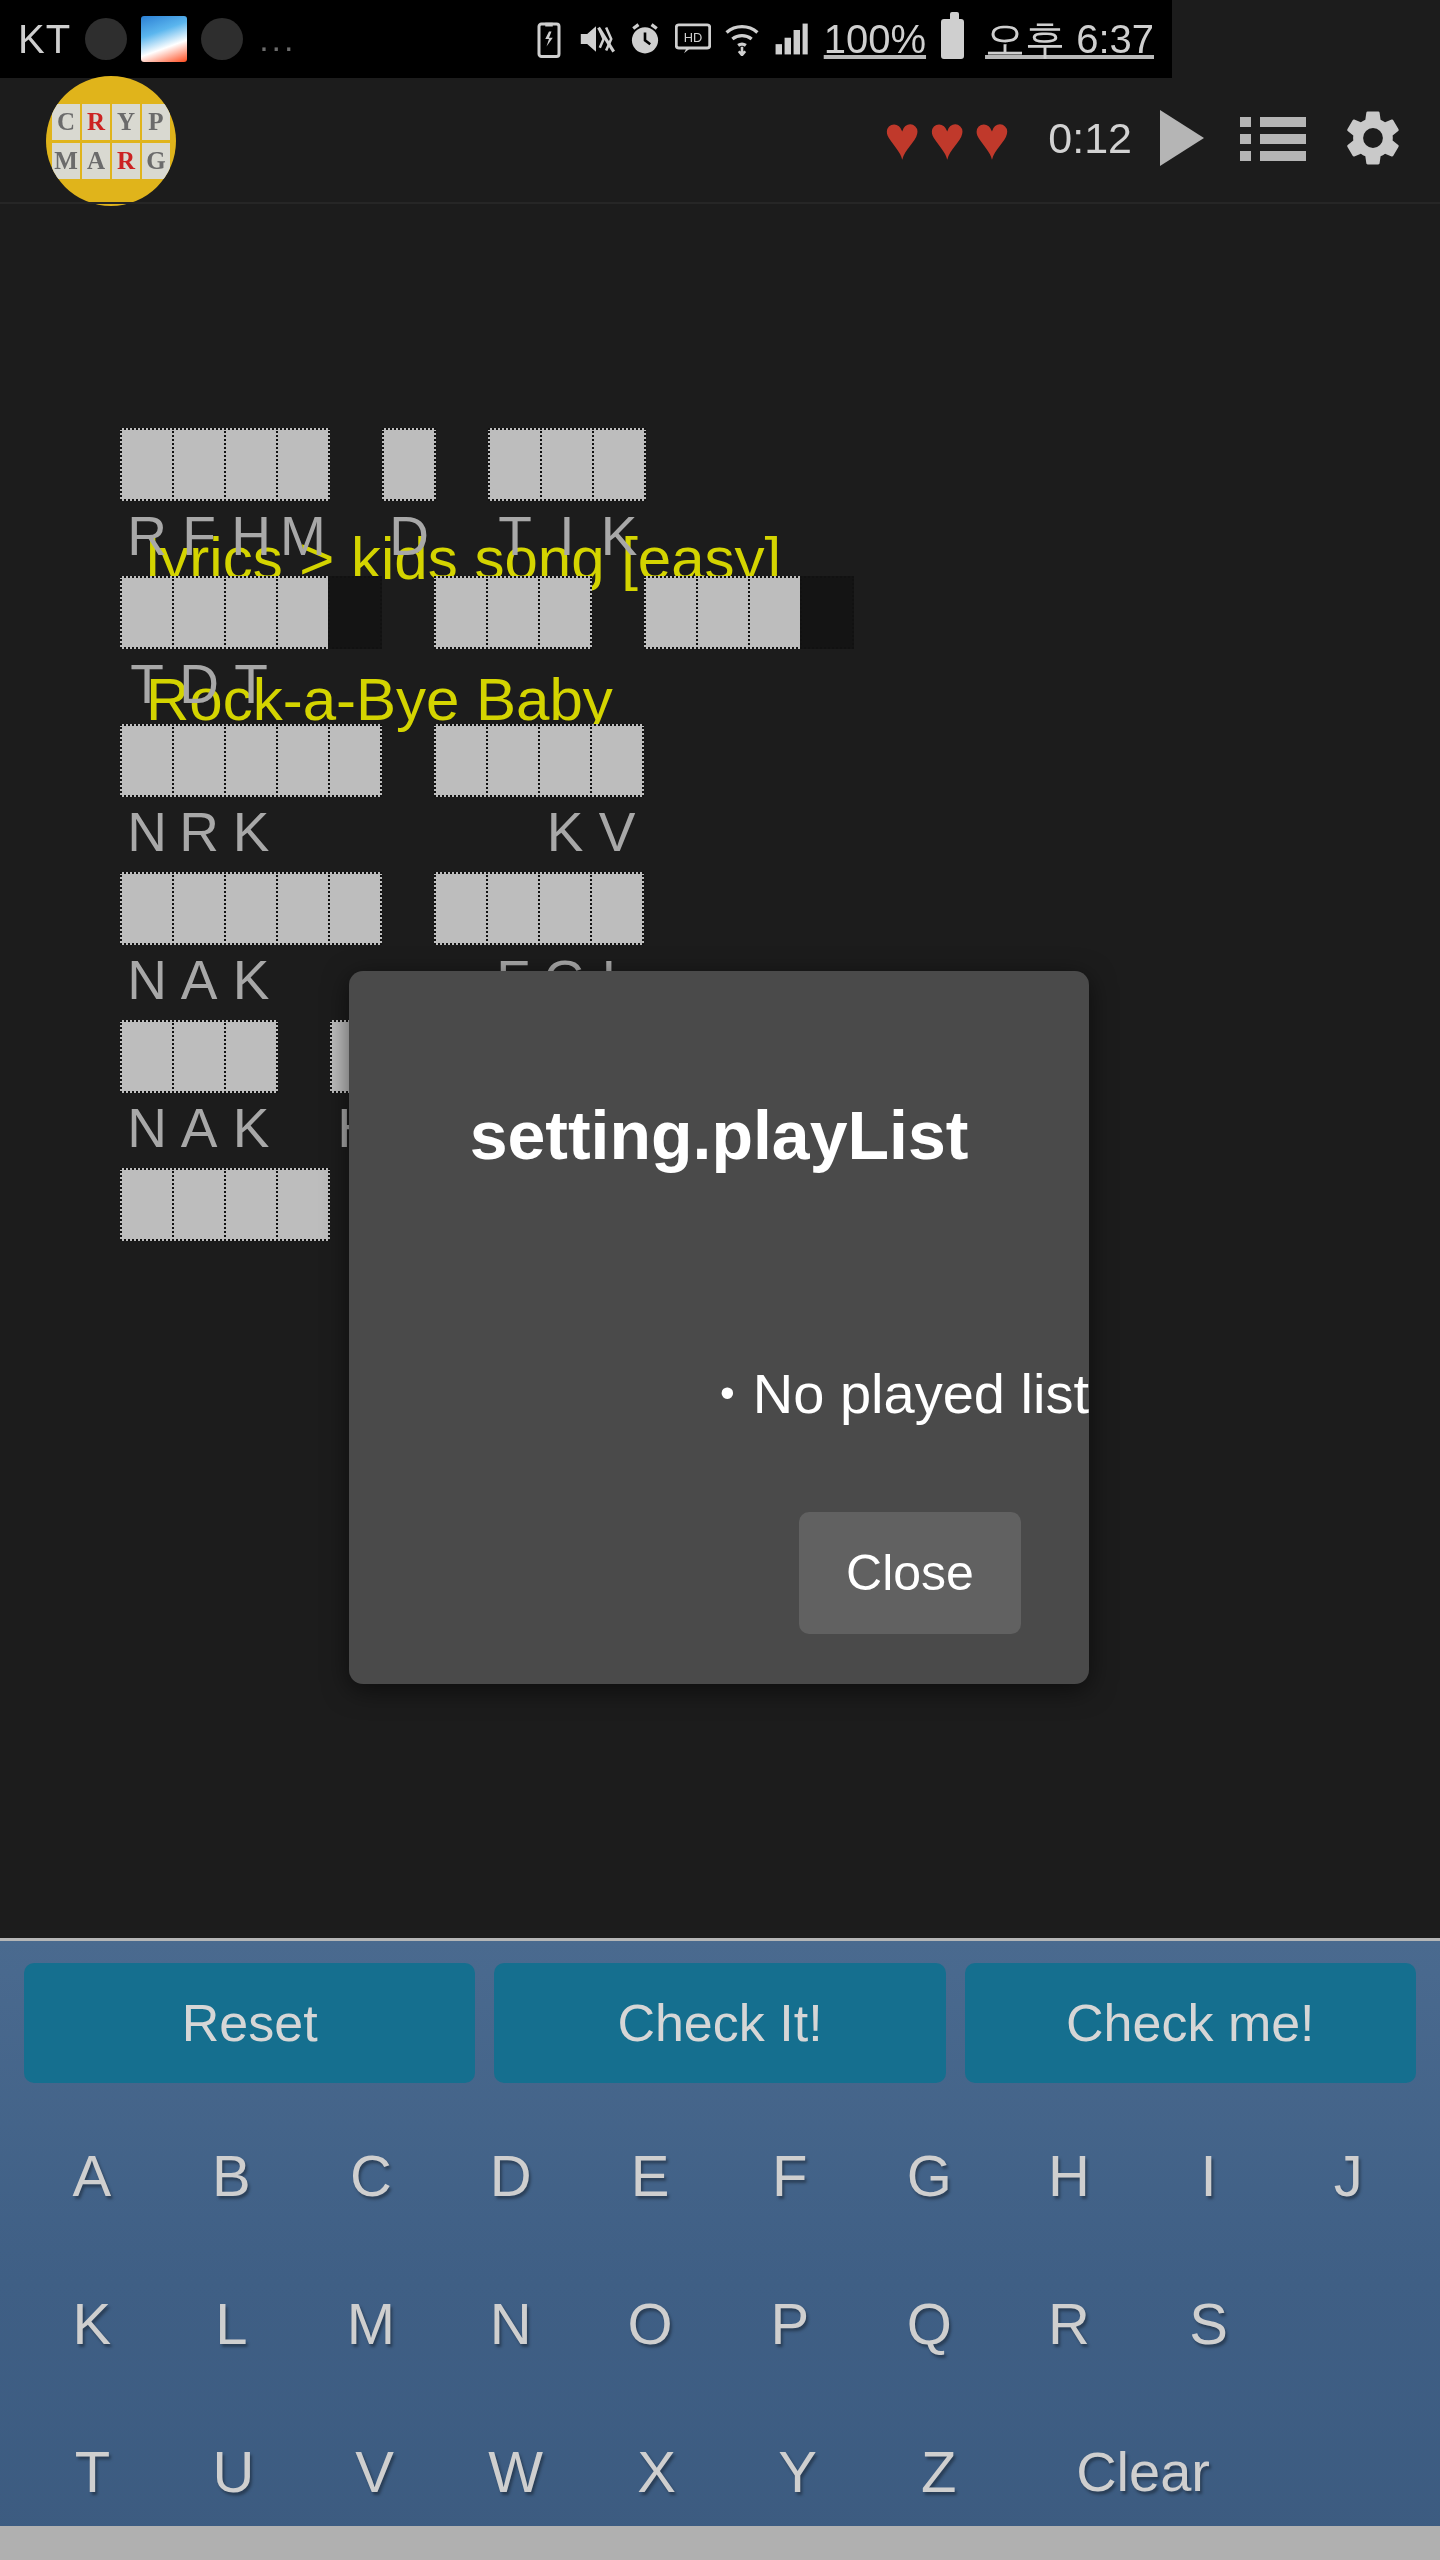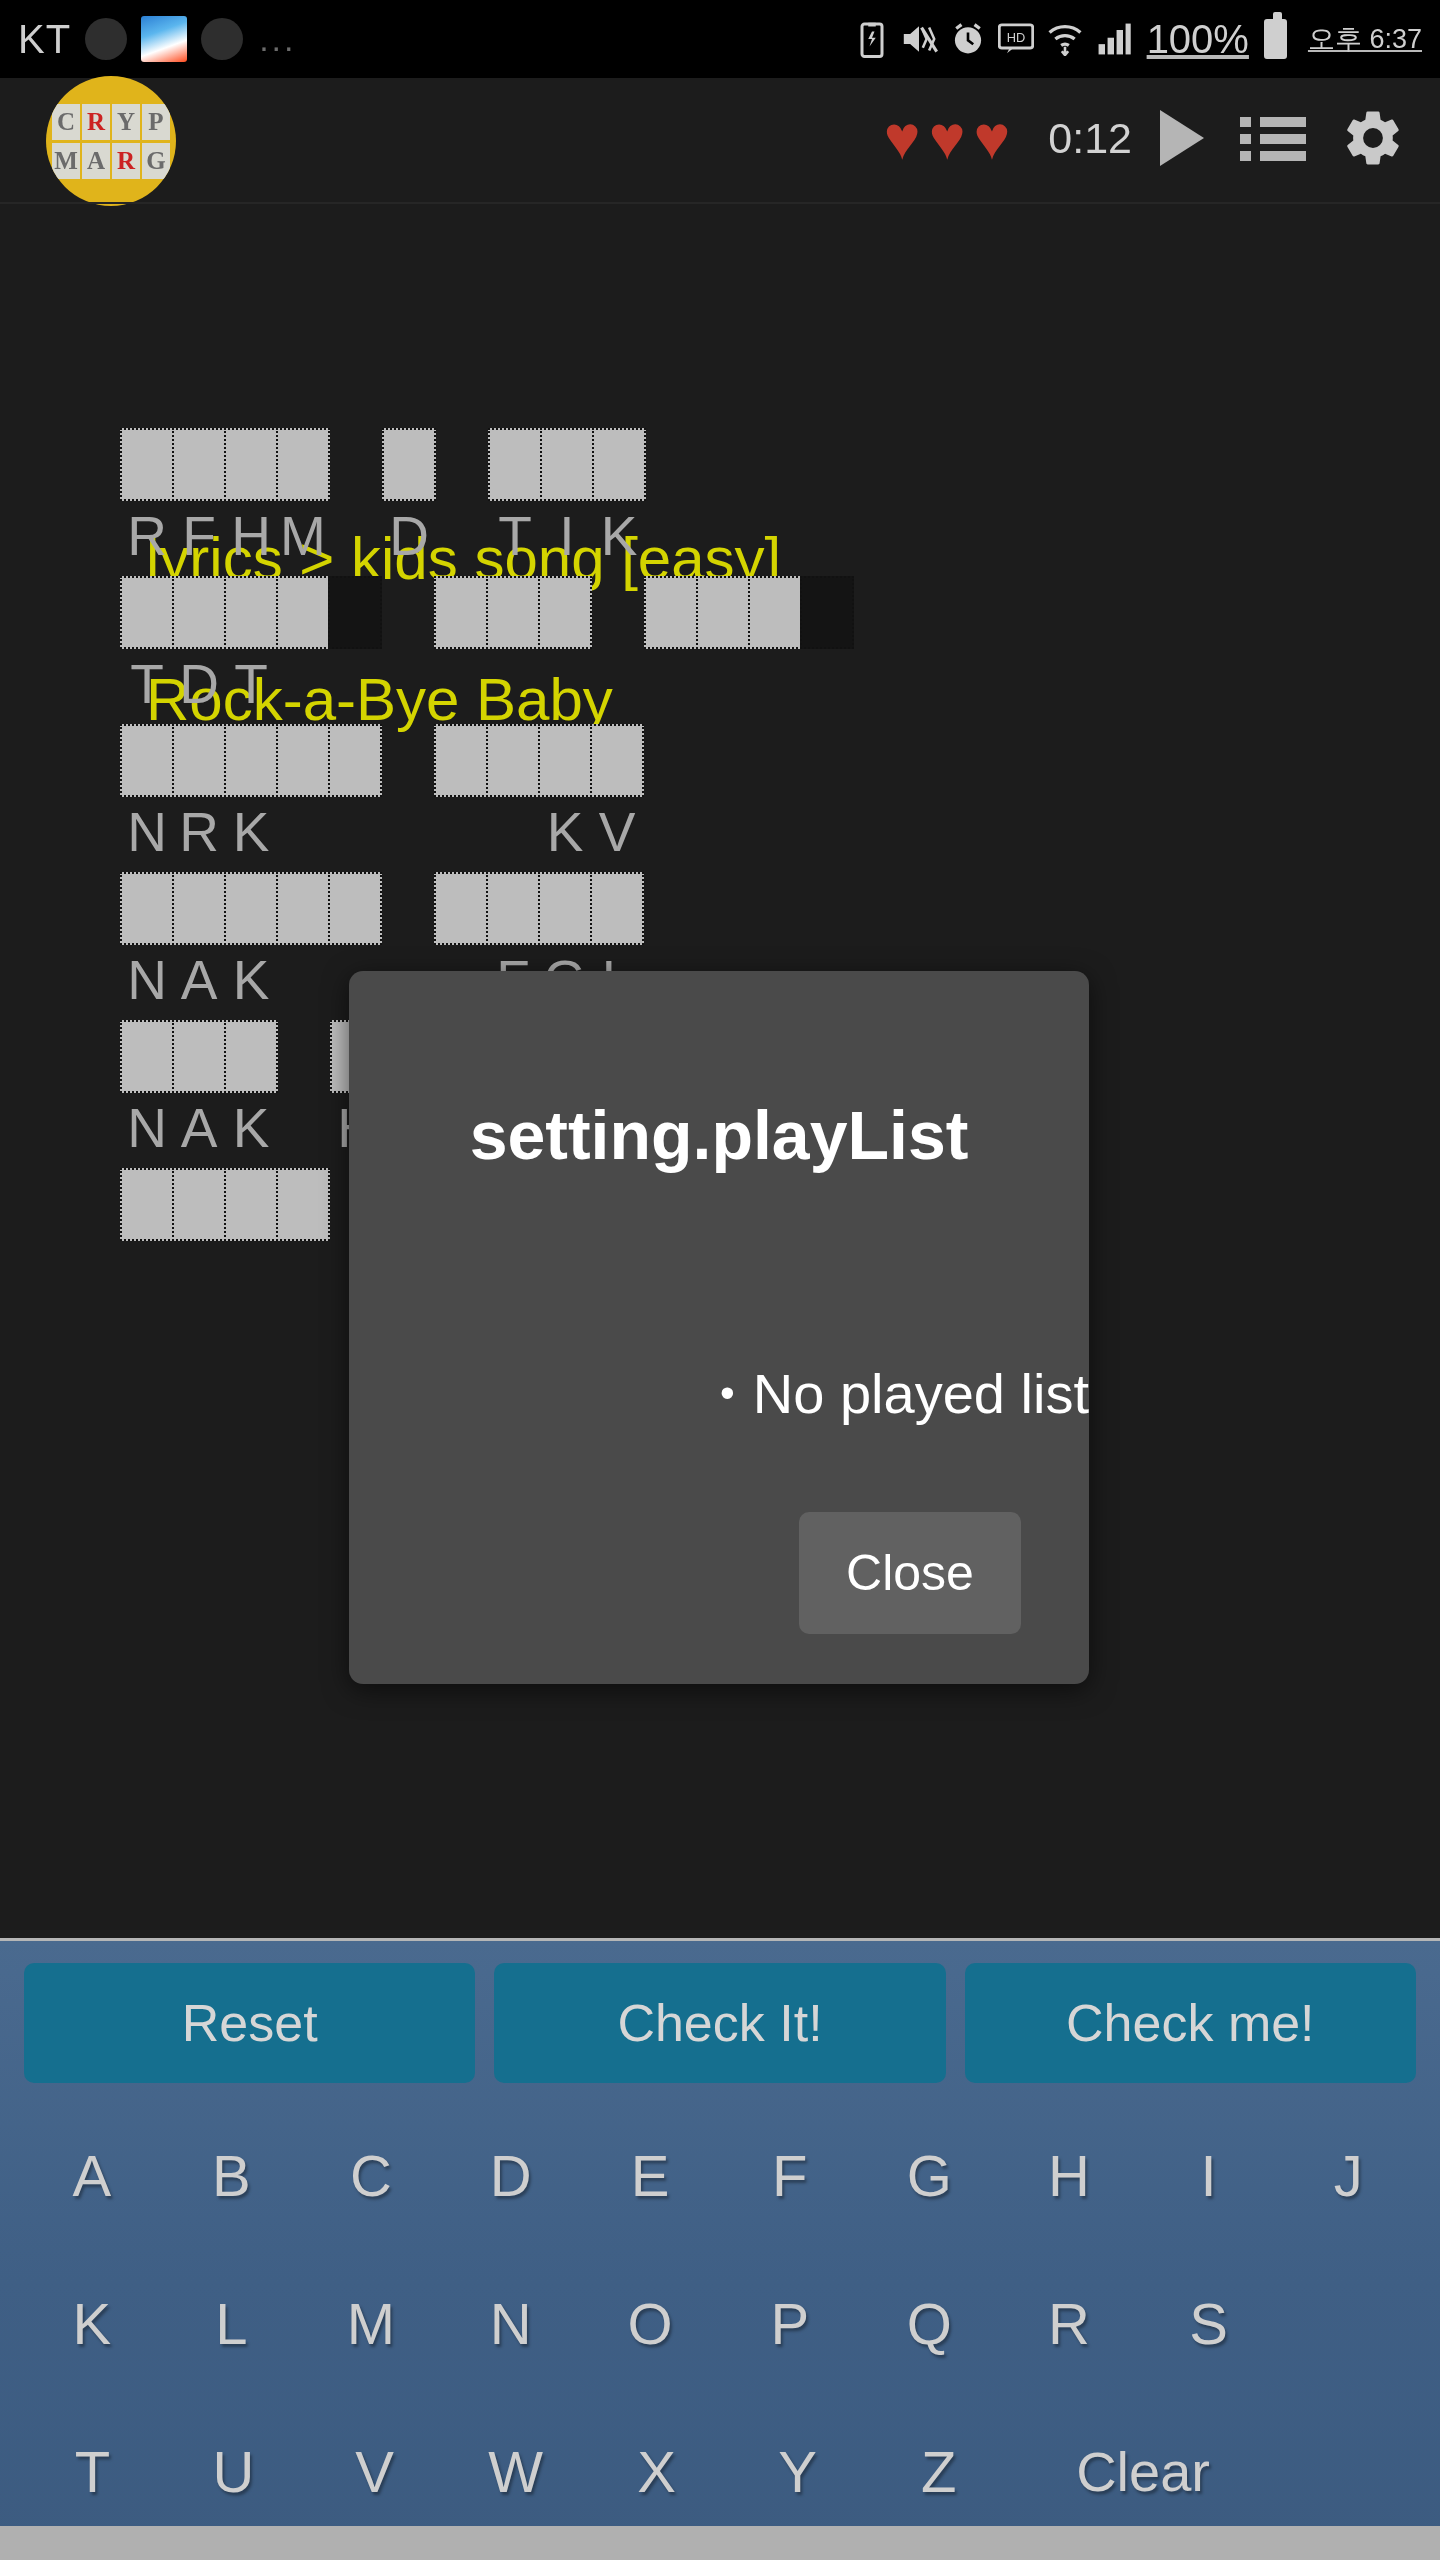--- a/index.html
+++ b/index.html
@@ -6,21 +6,21 @@
   html, body {
     width: 1440px; height: 2560px;
     background: #1c1c1c;
     font-family: "Liberation Sans", sans-serif;
     overflow: hidden;
   }
   #app { position: relative; width: 1440px; height: 2560px; background: #1c1c1c; }
 
   
   .statusbar {
-    position: absolute; top: 0; left: 0; width: 1440px; height: 78px;
+    position: absolute; top: 0; left: 0; width: 1172px; height: 78px;
     background: #000; color: #b9b9b9;
     display: flex; align-items: center;
     padding: 0 18px;
   }
   .sb-left { display: flex; align-items: center; gap: 14px; }
   .sb-carrier { font-size: 40px; letter-spacing: 1px; color: #cfcfcf; }
   .sb-dot {
     width: 42px; height: 42px; border-radius: 50%;
     background: #2e2e2e;
   }
@@ -35,21 +35,21 @@
   .sb-ico svg { display: block; }
   .sb-pct { font-size: 40px; color: #cfcfcf; margin-left: 2px; }
   .sb-batt {
     width: 23px; height: 40px; border: 3px solid #cfcfcf; border-radius: 3px;
     background: #cfcfcf; position: relative; margin-left: 2px;
   }
   .sb-batt::before {
     content: ""; position: absolute; top: -10px; left: 6px;
     width: 9px; height: 7px; background: #cfcfcf; border-radius: 2px 2px 0 0;
   }
-  .sb-time { font-size: 27px; color: #cfcfcf; margin-left: 8px; }
+  .sb-time { font-size: 40px; color: #cfcfcf; margin-left: 8px; }
 
   
   .toolbar {
     position: absolute; top: 78px; left: 0; width: 1440px; height: 120px;
     display: flex; align-items: center; padding: 0 26px;
     background: #1c1c1c;
   }
   .logo {
     width: 130px; height: 130px; border-radius: 50%;
     background: #e0b41b;

